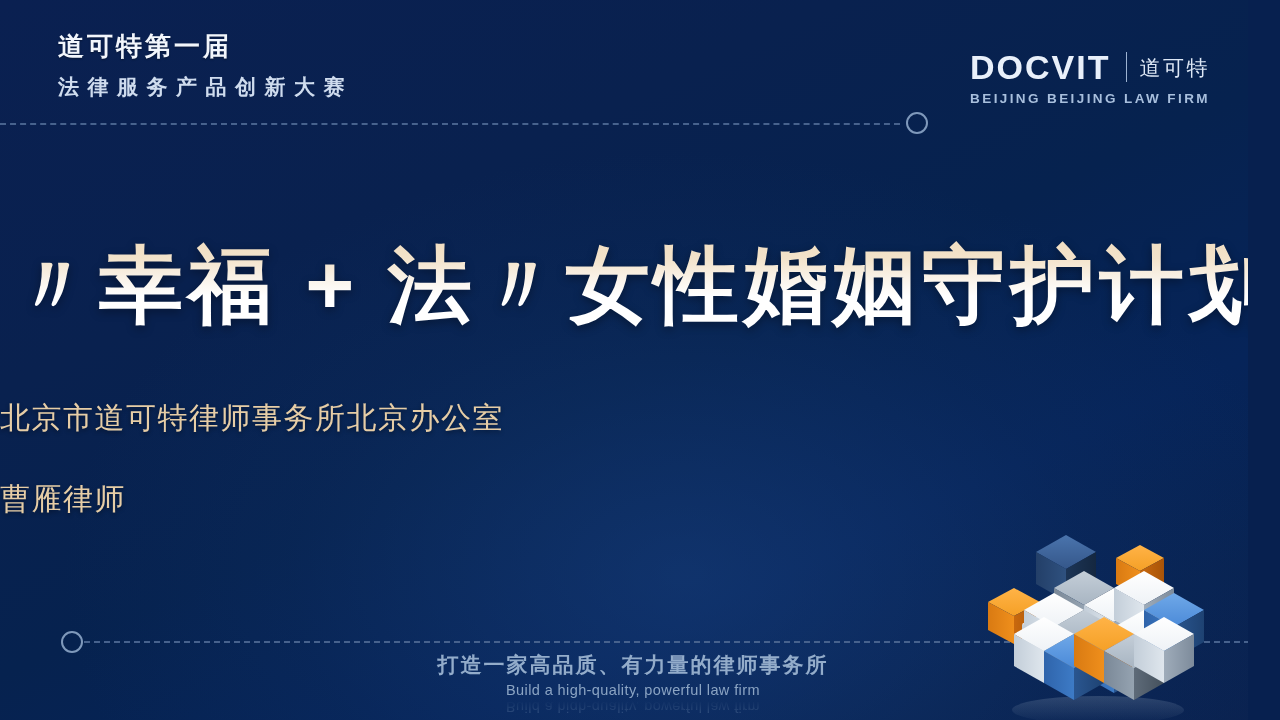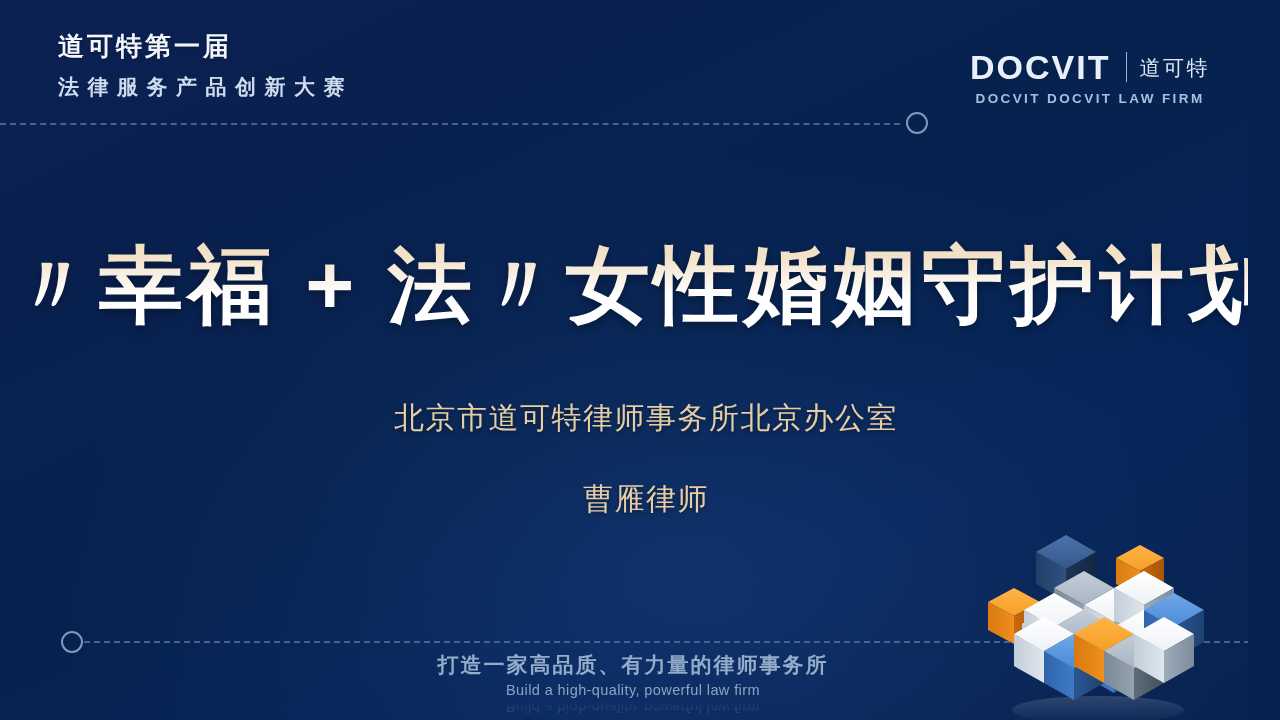--- a/index.html
+++ b/index.html
@@ -98,21 +98,21 @@
     background:linear-gradient(180deg,#f0ddc0 0%,#f3e3cb 22%,#fbf6ef 48%,#ffffff 62%,#ffffff 100%);
     -webkit-background-clip:text;
     background-clip:text;
     color:transparent;
     -webkit-text-fill-color:transparent;
     filter:drop-shadow(0 3px 5px rgba(0,0,0,0.35));
     white-space:nowrap;
   }
 
   
-  .sub-wrap { position:absolute; left:0; right:4px; top:398px; text-align:center;padding-left:48px; }
+  .sub-wrap { position:absolute; left:0; right:4px; top:398px; text-align:left; }
   .sub1 {
     font-size:30px; color:#e6cda6; letter-spacing:1.5px;
     text-shadow:0 2px 4px rgba(0,0,0,0.4);
   }
   .sub2 {
     margin-top:40px;
     font-size:30px; color:#e6cda6; letter-spacing:1.5px;
     text-shadow:0 2px 4px rgba(0,0,0,0.4);
   }
 
@@ -153,21 +153,21 @@
       <div class="hdr-line1">道可特第一届</div>
       <div class="hdr-line2">法律服务产品创新大赛</div>
     </div>
 
     <div class="logo">
       <div class="logo-top">
         <div class="logo-en">DOCVIT</div>
         <div class="logo-div"></div>
         <div class="logo-cn">道可特</div>
       </div>
-      <div class="logo-bot">DOCVIT DOCVIT LAW FIRM</div>
+      <div class="logo-bot">BEIJING BEIJING LAW FIRM</div>
     </div>
 
     <div class="dash dash-top"></div>
     <div class="ring ring-top"></div>
     <div class="dash dash-bot"></div>
     <div class="ring ring-bot"></div>
 
     <div class="title-wrap">
       <div class="title">〃幸福 + 法〃女性婚姻守护计划</div>
     </div>

